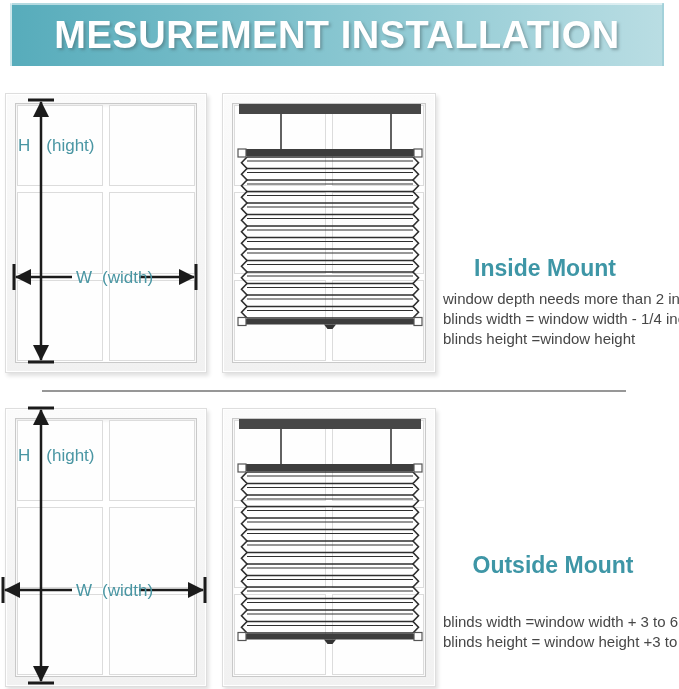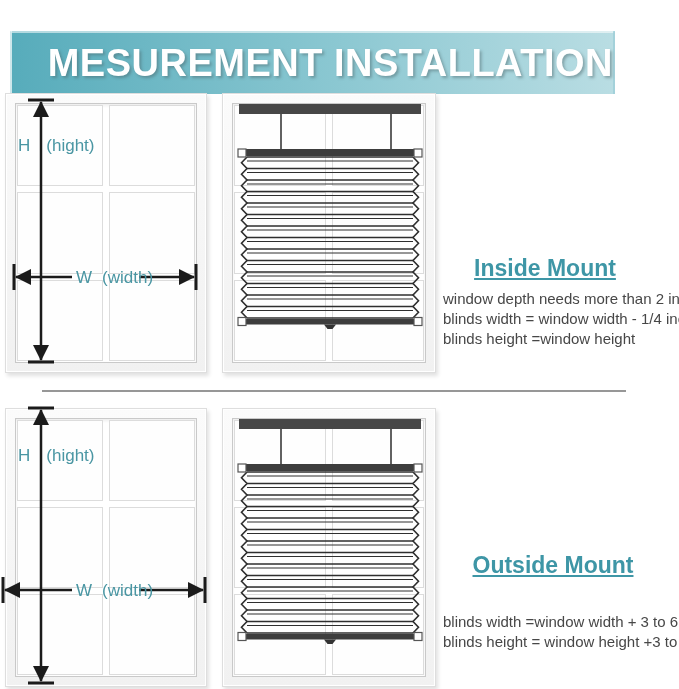--- a/index.html
+++ b/index.html
@@ -2,26 +2,26 @@
 <html style="--banner_left: #57acbb; --banner_right: #b9dde3; --accent_teal: #3e96a6; --label_teal: #4a96a3; --text_dark: #474747; --blind_dark: #3d3d3d;"><head>
 <meta charset="utf-8">
 <style>
   html,body{margin:0;padding:0;background:#fff;}
   .canvas{
     position:relative;width:679px;height:689px;background:#fff;overflow:hidden;
     font-family:"Liberation Sans", sans-serif;
   }
   
   .banner{
-    position:absolute;left:10px;top:3px;width:605px;height:63px;
+    position:absolute;left:10px;top:3px;width:654px;height:63px;
     background:linear-gradient(90deg,var(--banner_left,#57acbb) 0%,#8cc8d2 55%,var(--banner_right,#b9dde3) 100%);
     border-top:2px solid rgba(255,255,255,.55);
     border-left:2px solid rgba(255,255,255,.30);
     border-right:2px solid rgba(255,255,255,.45);
-    display:flex;align-items:center;justify-content:flex-end;box-sizing:border-box;margin-top:28px;
+    display:flex;align-items:center;justify-content:center;box-sizing:border-box;
   }
   .banner-text{
     color:#fff;font-weight:bold;font-size:38px;letter-spacing:.5px;white-space:nowrap;
     text-shadow:2px 2px 3px rgba(70,95,100,.45);
   }
   
   .window{
     position:absolute;box-sizing:border-box;padding:9px;
     background:linear-gradient(180deg,#fbfbfb,#f1f1f1);
     border:1px solid #dedede;
@@ -42,21 +42,21 @@
   .shaft{stroke-width:2.5px;}
   .dim-label{
     position:absolute;color:var(--label_teal,#4a96a3);font-size:17px;
     display:flex;white-space:nowrap;
   }
   .gap16{gap:16px;}
   .gap10{gap:10px;}
   
   .section-heading{
     position:absolute;width:240px;text-align:center;
-    color:var(--accent_teal,#3e96a6);font-size:23px;font-weight:bold;white-space:nowrap;text-decoration:underline;
+    color:var(--accent_teal,#3e96a6);font-size:23px;font-weight:bold;white-space:nowrap;
   }
   .instructions{
     position:absolute;color:var(--text_dark,#474747);font-size:15px;line-height:20px;white-space:nowrap;
   }
   .divider{position:absolute;left:42px;top:390px;width:584px;height:2px;background:#979797;}
 </style>
 </head>
 <body>
 
 <div class="canvas">

